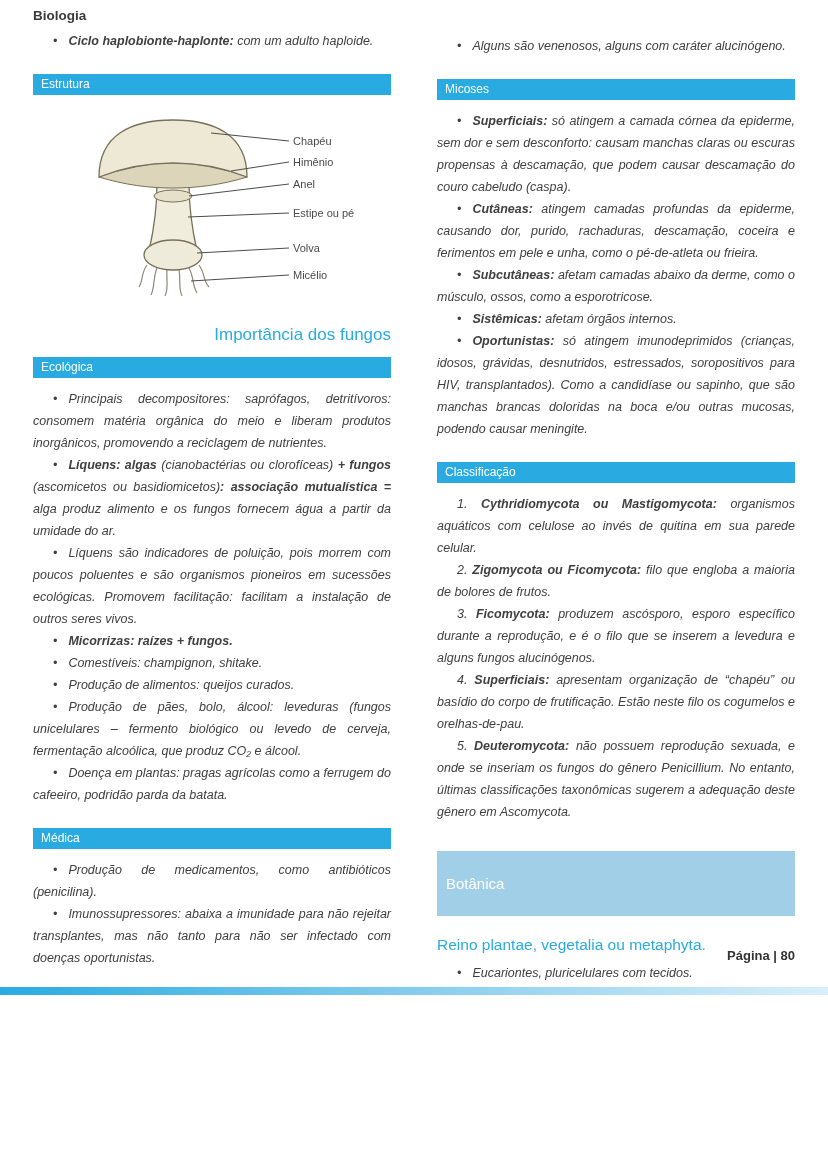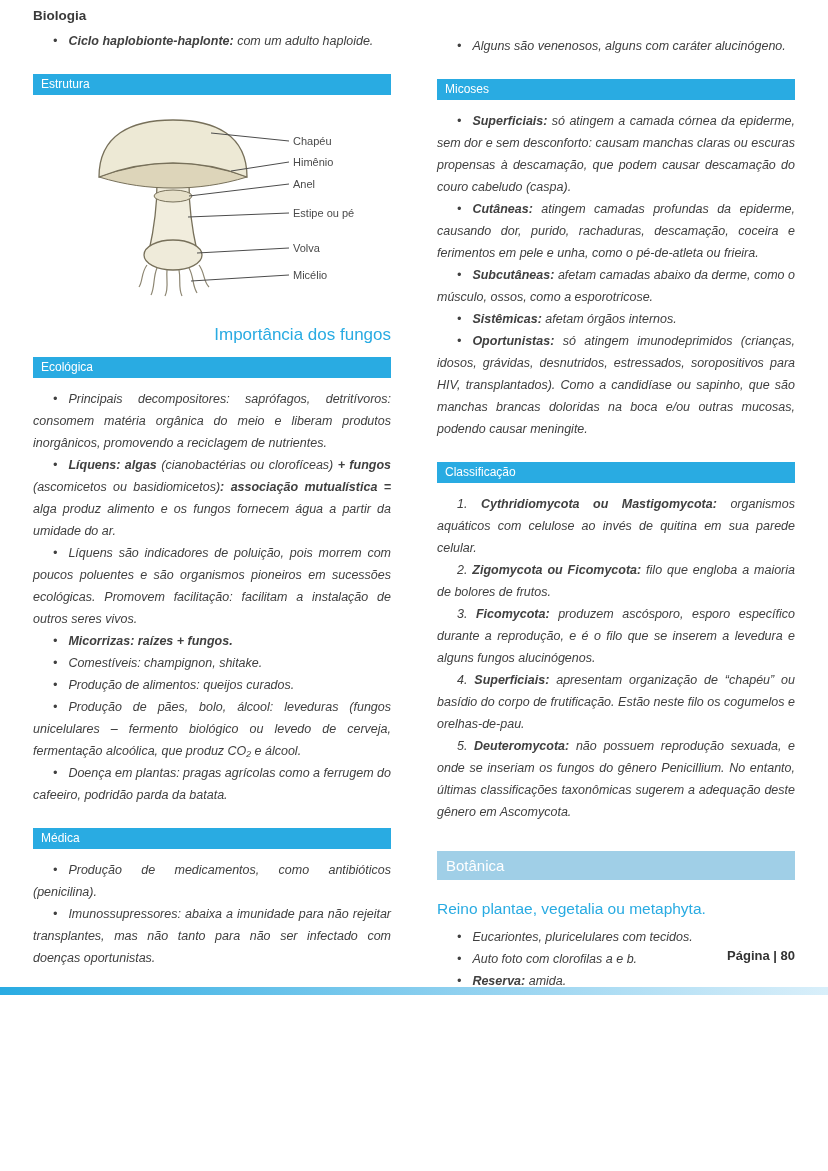--- a/index.html
+++ b/index.html
@@ -20,21 +20,21 @@
   p.item {
     margin: 0; font-size: 12.5px; line-height: 22px; text-align: justify;
     text-indent: 20px; color: #404040; font-style: italic;
   }
   p.item.bulleted::before { content: "\2022"; padding-right: 11px; }
   .seg.bold { font-weight: bold; }
   .cyan-heading { color: #29ABE2; font-size: 17px; font-weight: 400; margin: 16px 0 0 0; text-align: right; }
   .reino-heading { color: #29ABE2; font-size: 15.5px; font-weight: 400; margin: 20px 0 8px 0; }
   .botanica-bar {
     background: #A0CFE7; color: #ffffff; font-size: 15px;
-    padding: 6px 9px; margin: 28px 0 0 0;
+    padding: 24px 9px; margin: 28px 0 0 0;
   }
   .figure-wrap { margin: 2px 0 0 28px; }
   .figure-wrap svg text { font-family: "Liberation Sans", sans-serif; font-size: 11px; fill: #4a4a4a; }
   .footer {
     position: absolute; right: 33px; bottom: 32px;
     font-size: 13px; font-weight: bold; color: #333333;
   }
   .bottom-bar {
     position: absolute; left: 0; right: 0; bottom: 0; height: 8px;
     background: linear-gradient(90deg, #29ABE2 0%, #8ed0ef 55%, #d9effa 100%);

